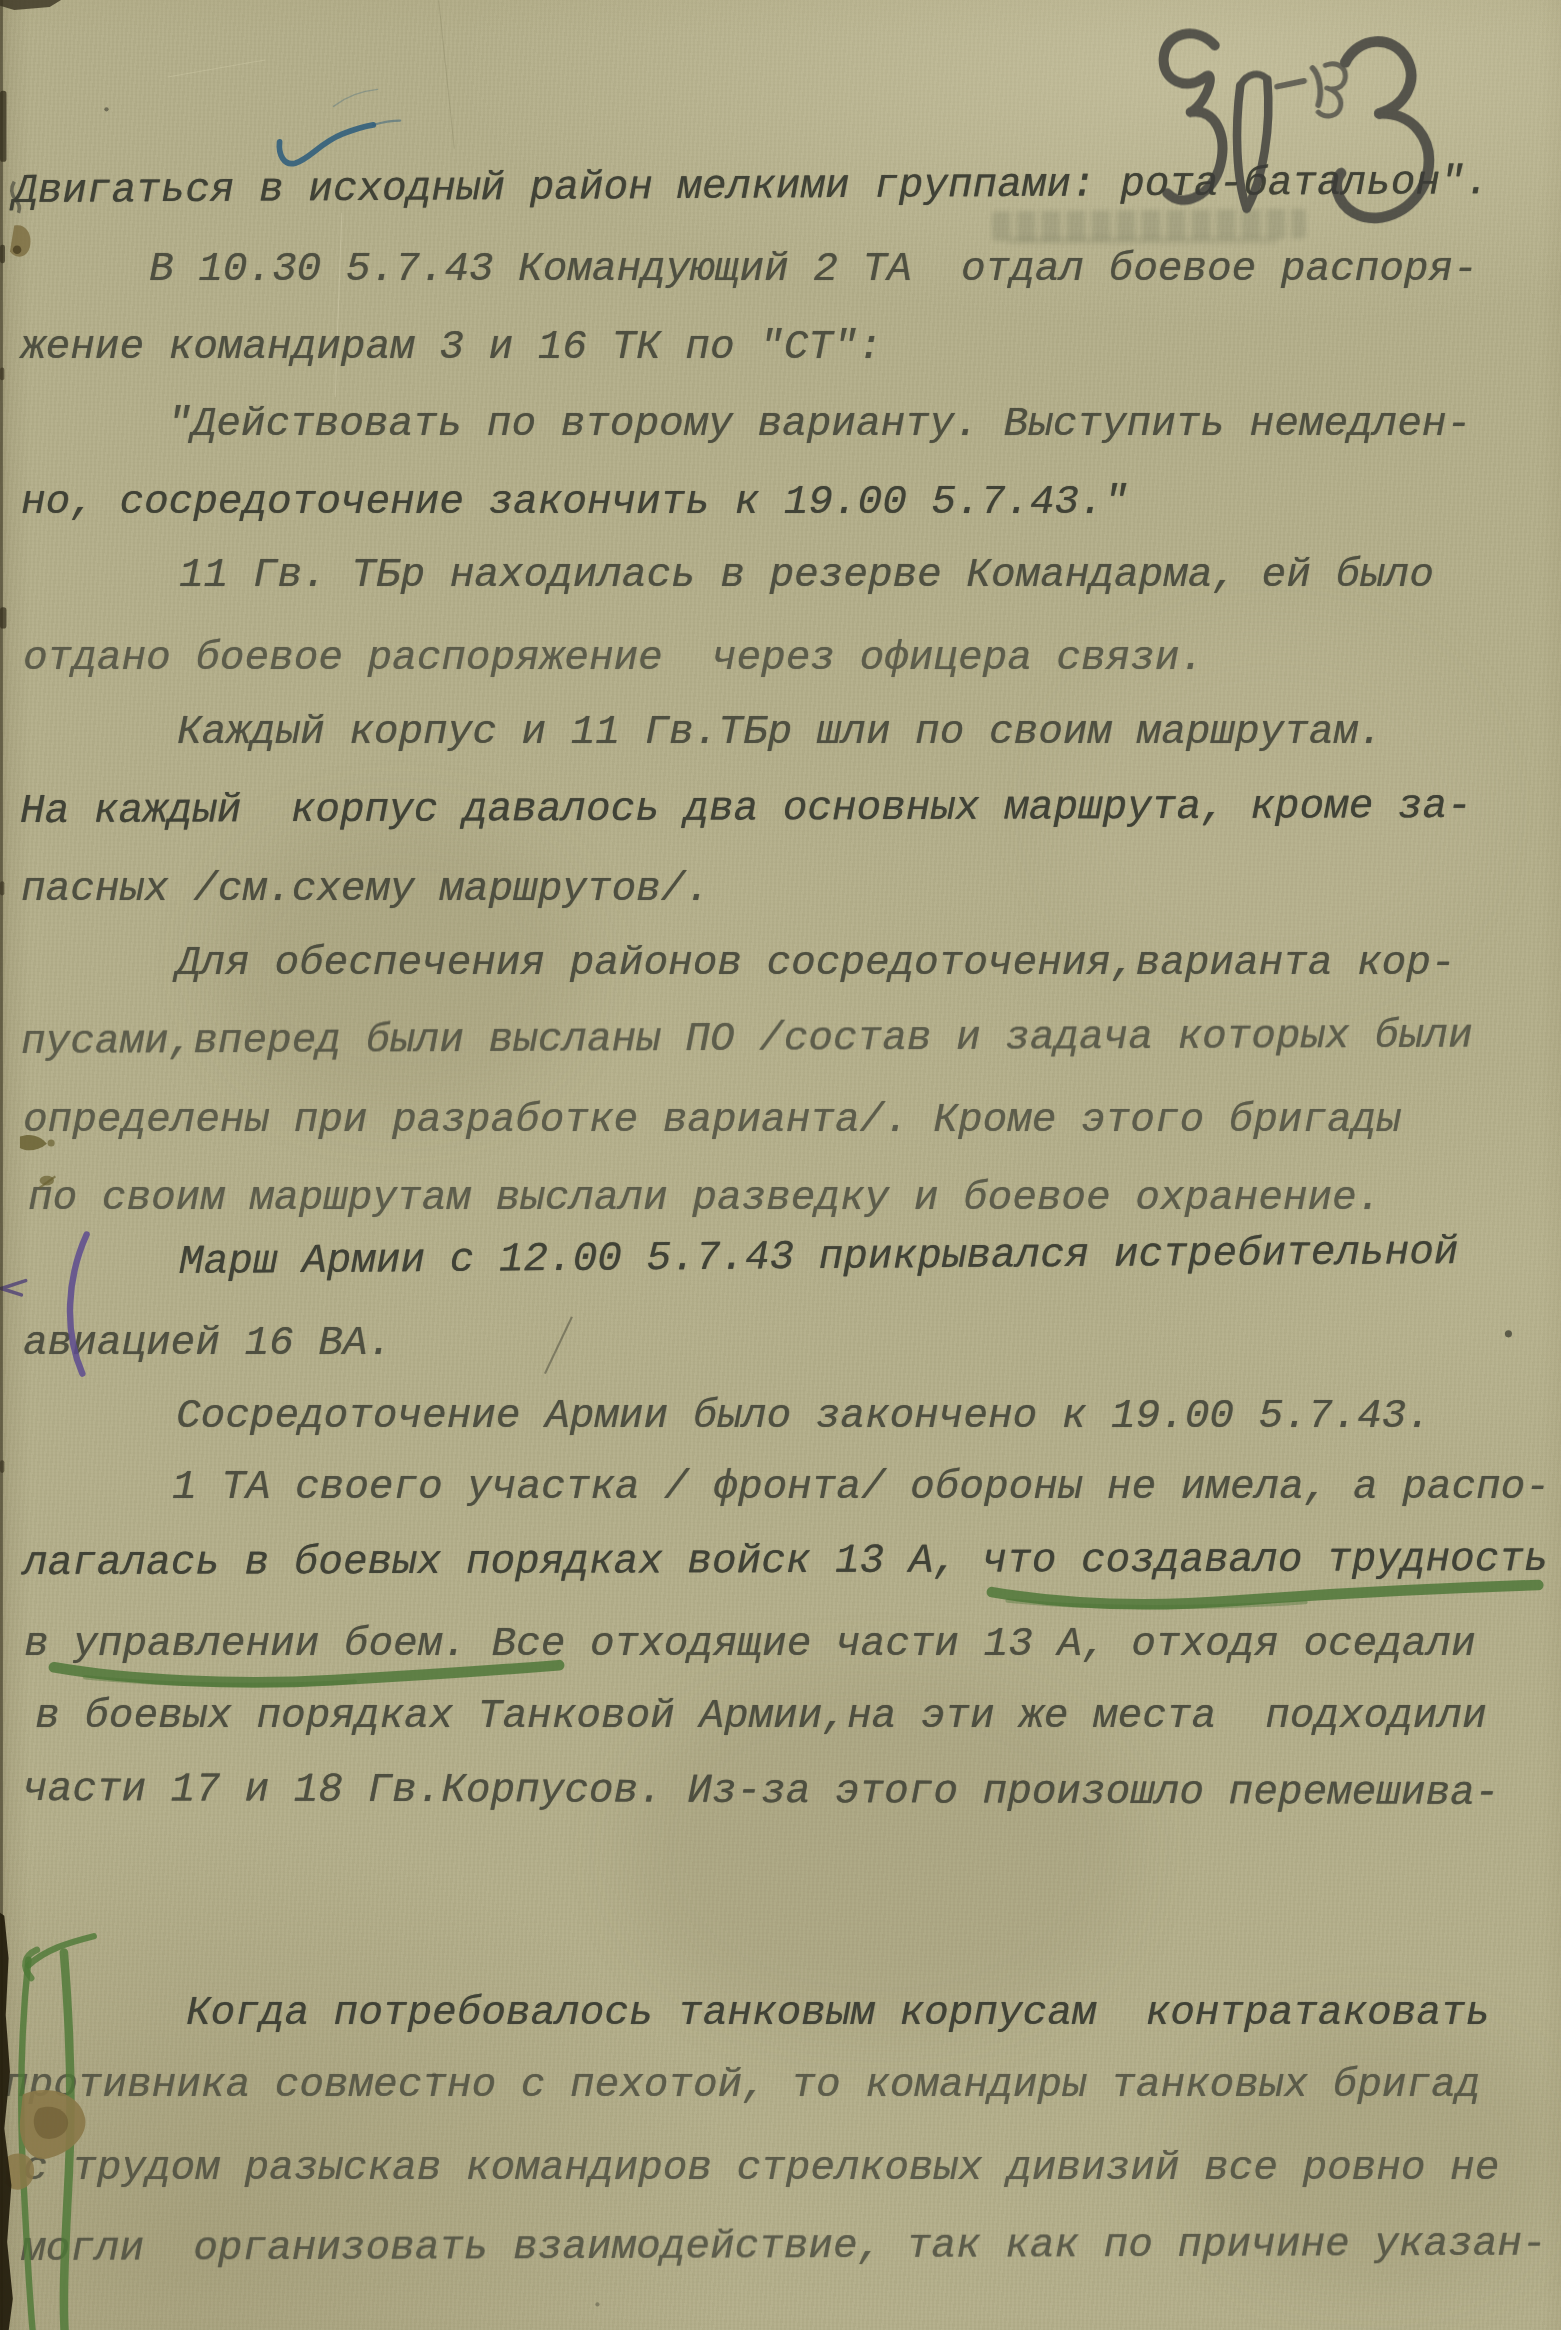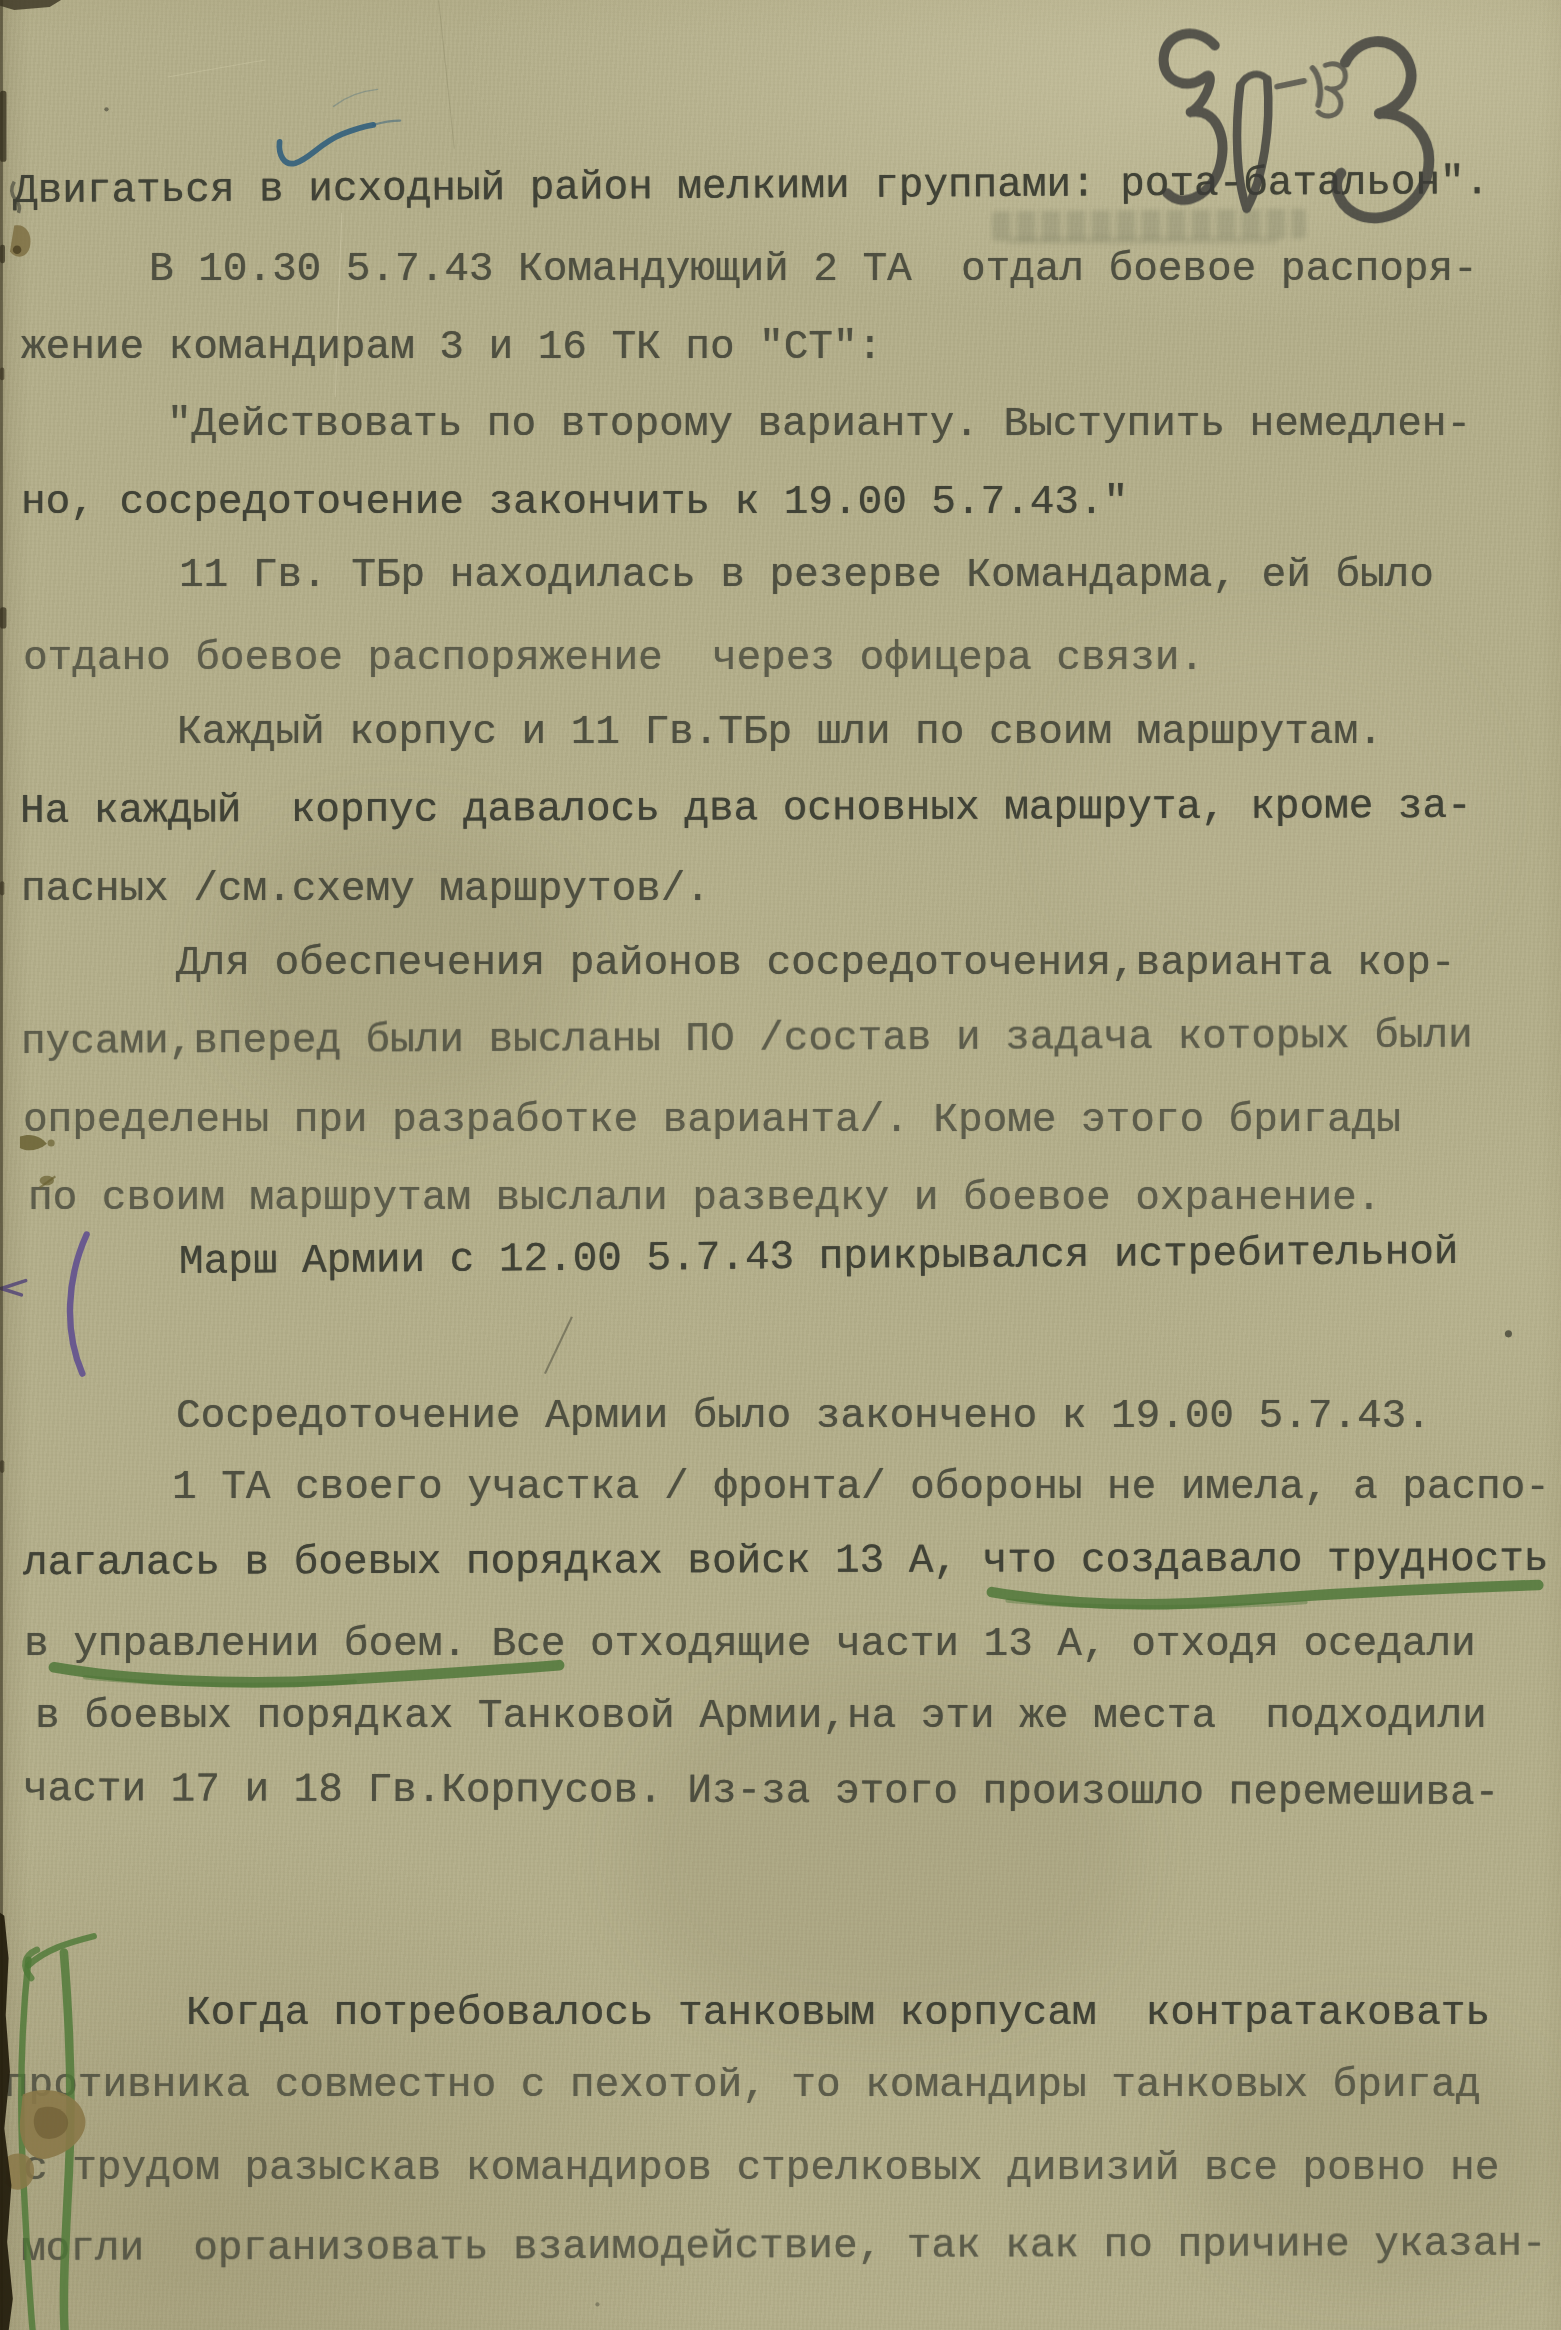--- a/index.html
+++ b/index.html
@@ -12,20 +12,21 @@
       radial-gradient(ellipse 1277px 426px at 78% 3%, rgba(228,222,190,.30), transparent 60%),
       radial-gradient(ellipse 852px 639px at 12% 96%, rgba(118,108,72,.22), transparent 65%),
       radial-gradient(ellipse 639px 355px at 95% 55%, rgba(205,200,165,.14), transparent 60%),
       radial-gradient(ellipse 710px 497px at 40% 45%, rgba(196,190,152,.12), transparent 70%),
       linear-gradient(90deg, rgba(96,86,56,.26) 0px, rgba(96,86,56,.10) 10px, rgba(96,86,56,0) 30px),
       linear-gradient(270deg, rgba(150,142,105,.16) 0px, rgba(150,142,105,0) 21px),
       linear-gradient(180deg, rgba(172,165,127,.22) 0px, rgba(172,165,127,0) 37px),
       repeating-linear-gradient(93deg, rgba(255,255,255,.025) 0 2.1px, rgba(0,0,0,.02) 2.1px 4.3px),
       repeating-linear-gradient(1deg, rgba(60,55,35,.02) 0 1.4px, rgba(60,55,35,0) 1.4px 3.5px);
     font-family:"Liberation Mono","DejaVu Sans Mono",monospace;
+    font-style:italic;
   }
   .line{
     position:absolute;
     white-space:pre;
     font-size:41px;
     line-height:45px;
     color:#3c3e33;
     letter-spacing:0;
     text-shadow:0.4px 0 0 rgba(50,52,42,.45), 0 0 1.1px rgba(58,60,48,.55);
     transform-origin:left center;
@@ -71,20 +72,21 @@
   <div class="line mid" style="top:553px;left:179px">11 Гв. ТБр находилась в резерве Командарма, ей было</div>
   <div class="line light" style="top:636px;left:23px">отдано боевое распоряжение  через офицера связи.</div>
   <div class="line mid" style="top:710px;left:177px">Каждый корпус и 11 Гв.ТБр шли по своим маршрутам.</div>
   <div class="line dark" style="top:789px;left:20px;transform:rotate(-.2deg)">На каждый  корпус давалось два основных маршрута, кроме за-</div>
   <div class="line mid" style="top:867px;left:21px">пасных /см.схему маршрутов/.</div>
   <div class="line mid" style="top:941px;left:176px">Для обеспечения районов сосредоточения,варианта кор-</div>
   <div class="line light" style="top:1020px;left:21px;transform:rotate(-.25deg)">пусами,вперед были высланы ПО /состав и задача которых были</div>
   <div class="line light" style="top:1098px;left:23px">определены при разработке варианта/. Кроме этого бригады</div>
   <div class="line light" style="top:1176px;left:28px">по своим маршрутам выслали разведку и боевое охранение.</div>
   <div class="line dark" style="top:1240px;left:179px;transform:rotate(-.45deg)">Марш Армии с 12.00 5.7.43 прикрывался истребительной</div>
+  <div class="line mid" style="top:1321px;left:23px">авиацией 16 ВА.</div>
   <div class="line mid" style="top:1394px;left:176px">Сосредоточение Армии было закончено к 19.00 5.7.43.</div>
   <div class="line mid" style="top:1465px;left:172px">1 ТА своего участка / фронта/ обороны не имела, а распо-</div>
   <div class="line dark" style="top:1541px;left:23px;transform:rotate(-.15deg)">лагалась в боевых порядках войск 13 А, что создавало трудность</div>
   <div class="line mid" style="top:1622px;left:24px">в управлении боем. Все отходящие части 13 А, отходя оседали</div>
   <div class="line mid" style="top:1694px;left:35px">в боевых порядках Танковой Армии,на эти же места  подходили</div>
   <div class="line mid" style="top:1767px;left:23px;transform:rotate(.15deg)">части 17 и 18 Гв.Корпусов. Из-за этого произошло перемешива-</div>
   <div class="line dark" style="top:1991px;left:186px">Когда потребовалось танковым корпусам  контратаковать</div>
   <div class="line light" style="top:2063px;left:4px">противника совместно с пехотой, то командиры танковых бригад</div>
   <div class="line light" style="top:2146px;left:23px">с трудом разыскав командиров стрелковых дивизий все ровно не</div>
   <div class="line light" style="top:2227px;left:21px;transform:rotate(-.2deg)">могли  организовать взаимодействие, так как по причине указан-</div>

